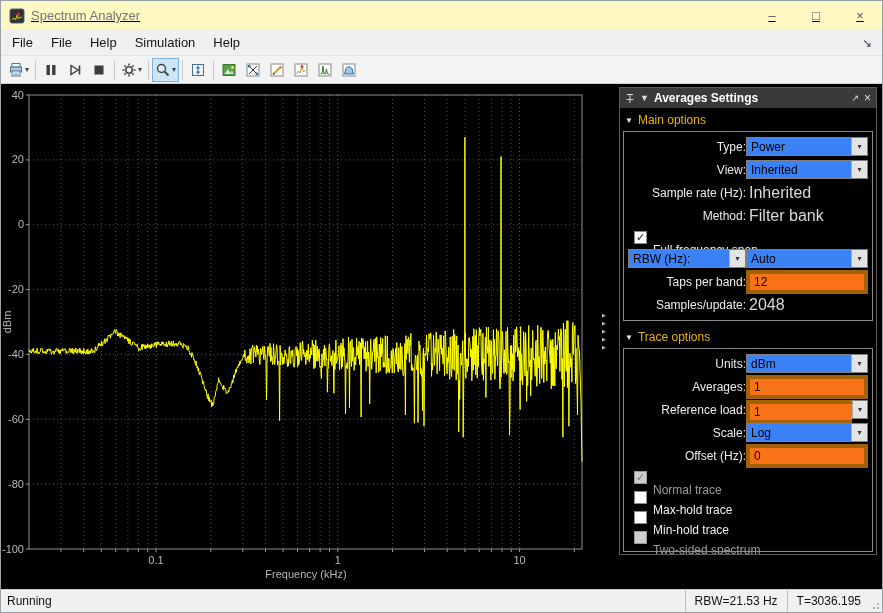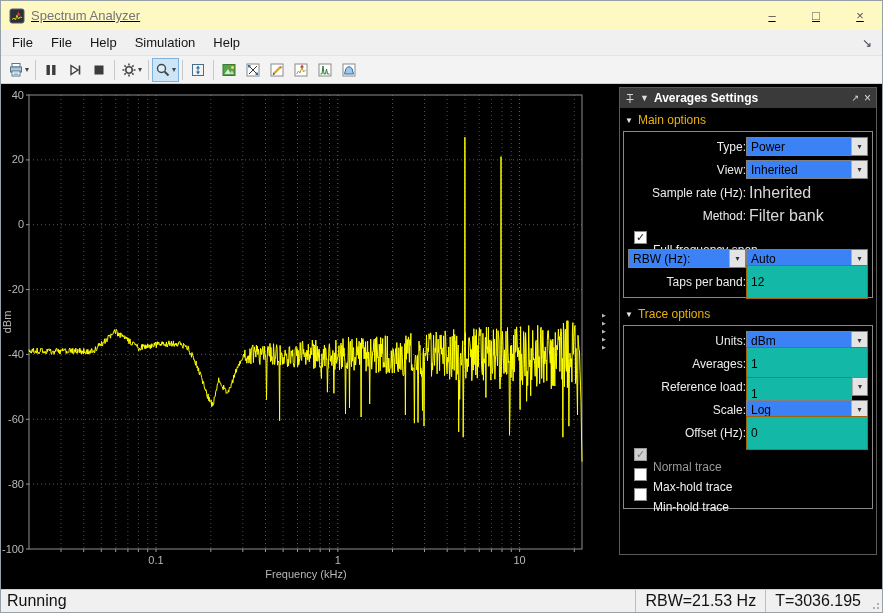--- a/index.html
+++ b/index.html
@@ -41,33 +41,33 @@
   .sec-tri { color:#e8e8e8; font-size:8px; }
   .sec-label { color:#eab308; font-size:12px; }
   .sec-box { border:1px solid #8a8a8a; margin:2px 3px 4px 3px; padding:3px 4px 4px 4px; }
   .row { display:flex; align-items:center; height:23px; }
   .rlabel { width:118px; text-align:right; color:#ececec; font-size:12px; flex:none; white-space:nowrap; }
   .static-val { color:#d9d9d9; font-size:16px; padding-left:3px; }
   .select { flex:1; height:19px; background:#3b82f6; border:1px solid #808080; display:flex; align-items:center; min-width:0; }
   .select.fixed { flex:none; width:118px; }
   .sel-val { flex:1; font-size:12px; color:#000; padding:0 4px; white-space:nowrap; overflow:hidden; }
   .sel-btn { width:16px; align-self:stretch; background:#e4e4e4; border-left:1px solid #adadad; display:flex; align-items:center; justify-content:center; font-size:8px; color:#333; flex:none; }
-  .edit { flex:1; height:19px; background:#14b8a6; border:1px solid #a16207; font-size:12px; color:#000; padding:16px 4px; font-family:"Liberation Sans", sans-serif; min-width:0; }
+  .edit { flex:1; height:19px; background:#f97316; border:4px solid #a16207; font-size:12px; color:#000; padding:8px 4px; font-family:"Liberation Sans", sans-serif; min-width:0; }
   .combo { flex:1; display:flex; height:19px; min-width:0; }
   .combo .edit { border-right:none; }
   .combo .sel-btn { border:1px solid #808080; border-left:1px solid #adadad; }
   .chkrow { display:flex; align-items:center; gap:6px; height:20px; padding-left:6px; }
   .chk { width:13px; height:13px; background:#fff; border:1px solid #8a8a8a; color:#111; font-size:11px; line-height:11px; text-align:center; flex:none; }
   .chk i { font-style:normal; }
   .chk.disabled { background:#cfcfcf; color:#777; border-color:#9a9a9a; }
   .chklabel { color:#f0f0f0; font-size:12px;margin-top:25px; }
   .chklabel.disabled { color:#9a9a9a; }
 
   
-  .statusbar { height:23px; display:flex; align-items:stretch; background:#f0f0f0; border-top:1px solid #cfcfcf; font-size:16px; color:#111; }
+  .statusbar { height:23px; display:flex; align-items:stretch; background:#f0f0f0; border-top:1px solid #cfcfcf; font-size:12px; color:#111; }
   .status-left { flex:1; display:flex; align-items:center; padding-left:6px; }
   .status-seg { display:flex; align-items:center; padding:0 9px; border-left:1px solid #bdbdbd; white-space:nowrap; }
   .grip { display:flex; align-items:flex-end; padding:0 2px 2px 0; }
 </style>
 </head>
 <body>
 
 <div class="window">
 
   <div class="titlebar">
@@ -380,20 +380,24 @@
           </div>
           <div class="select">
             <span class="sel-val">Auto</span>
             <span class="sel-btn">▾</span>
           </div>
         </div>
         <div class="row">
           <span class="rlabel">Taps per band:</span>
           <input class="edit" value="12" style="">
         </div>
+        <div class="row">
+          <span class="rlabel">Samples/update:</span>
+          <span class="static-val">2048</span>
+        </div>
       </div>
 
       <div class="sec-header">
         <span class="sec-tri">▼</span>
         <span class="sec-label">Trace options</span>
       </div>
       <div class="sec-box">
         <div class="row">
           <span class="rlabel">Units:</span>
           <div class="select">
@@ -427,20 +431,24 @@
           <span class="chk disabled"><i>✓</i></span>
           <span class="chklabel disabled">Normal trace</span>
         </div>
         <div class="chkrow">
           <span class="chk"></span>
           <span class="chklabel">Max-hold trace</span>
         </div>
         <div class="chkrow">
           <span class="chk"></span>
           <span class="chklabel">Min-hold trace</span>
+        </div>
+        <div class="chkrow">
+          <span class="chk disabled"></span>
+          <span class="chklabel disabled">Two-sided spectrum</span>
         </div>
       </div>
     </div>
   </div>
 
   <div class="statusbar">
     <div class="status-left">Running</div>
     <div class="status-seg">RBW=21.53 Hz</div>
     <div class="status-seg">T=3036.195</div>
     <div class="grip">

